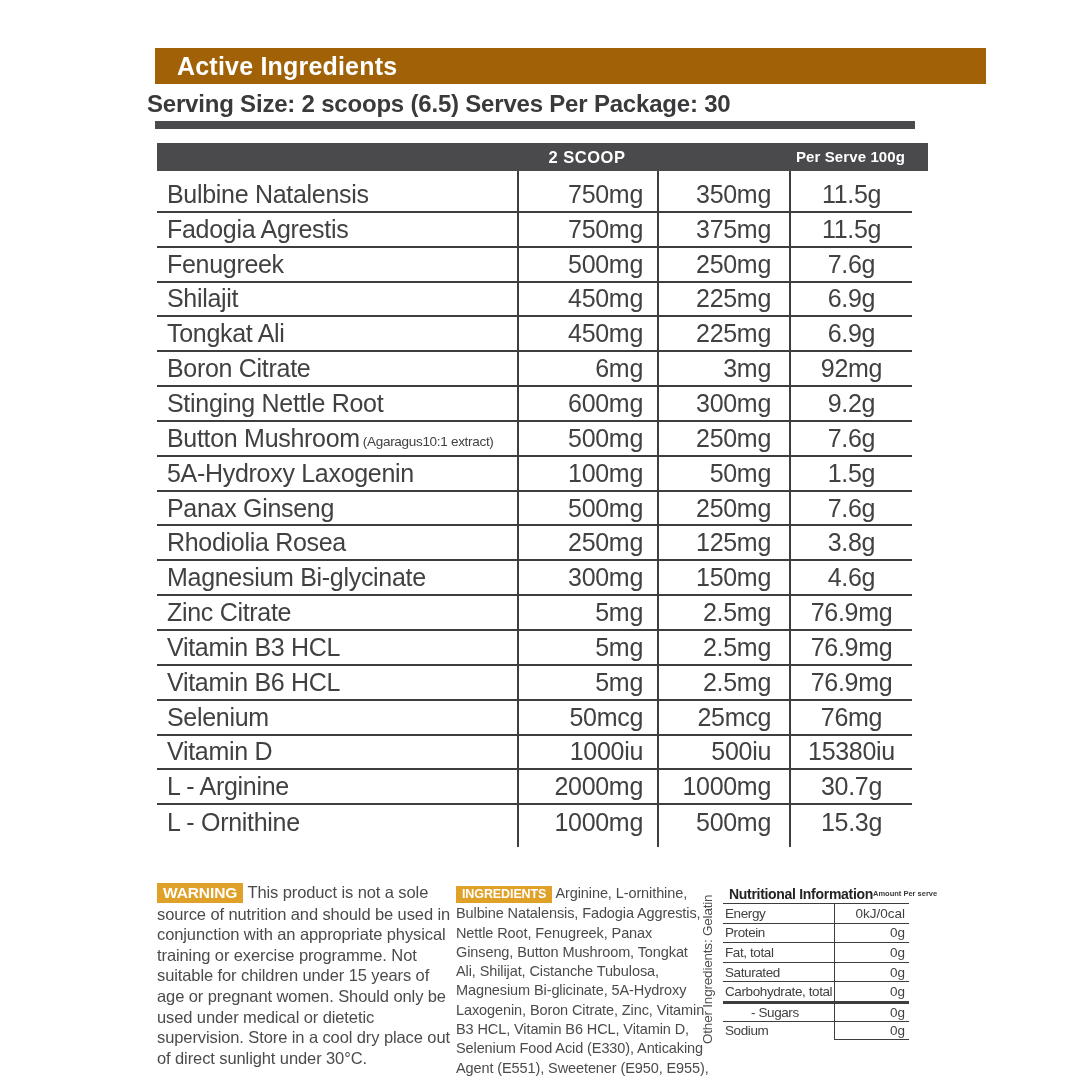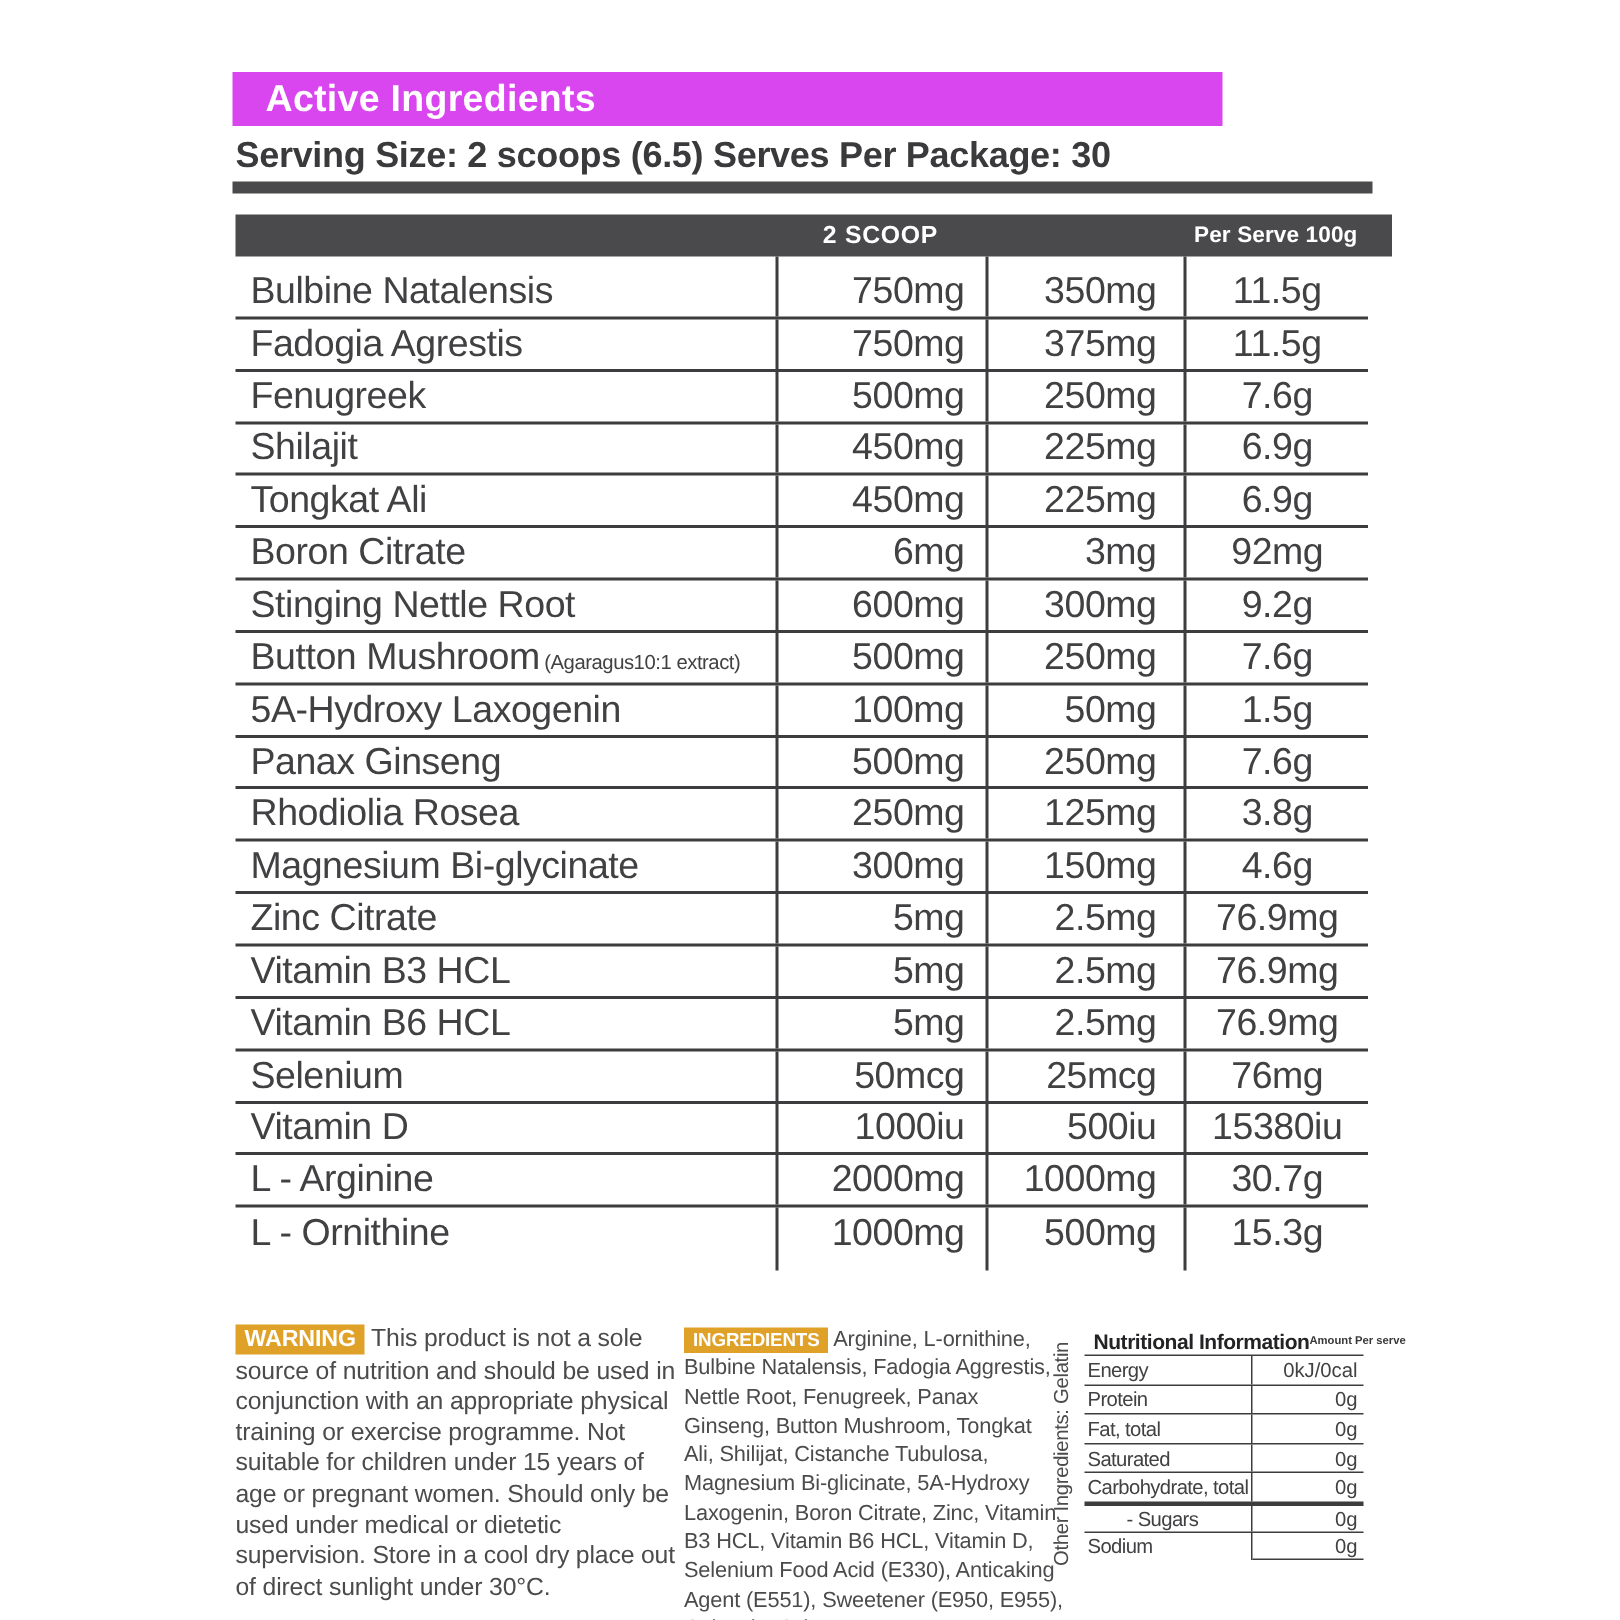--- a/index.html
+++ b/index.html
@@ -1,23 +1,23 @@
 <!DOCTYPE html>
 <html><head>
 <meta charset="utf-8">
 <style>
   * { margin:0; padding:0; box-sizing:border-box; }
   html,body { width:1080px; height:1080px; background:#ffffff; font-family:"Liberation Sans", sans-serif; }
   .page { position:relative; width:1080px; height:1080px; background:#ffffff; overflow:hidden; }
 
   
-  .title-bar { position:absolute; left:155px; top:48px; width:660px; height:36px;
-    background:#d946ef; display:flex; align-items:center; padding-left:22px; }
+  .title-bar { position:absolute; left:155px; top:48px; width:831px; height:36px;
+    background:#a16207; display:flex; align-items:center; padding-left:22px; }
   .title-bar span { color:#ffffff; font-weight:bold; font-size:25px; letter-spacing:0.2px; }
-  .serving-line { position:absolute; left:157px; top:90px; font-size:24px; font-weight:bold;
+  .serving-line { position:absolute; left:147px; top:90px; font-size:24px; font-weight:bold;
     color:#3a3a3c; letter-spacing:-0.2px; white-space:nowrap; }
   .thick-rule { position:absolute; left:155px; top:121px; width:760px; height:8px; background:#4a4a4c; }
 
   
   .col-header { position:absolute; left:157px; top:143px; width:771px; height:28px; background:#4a4a4c; }
   .col-header .ch { position:absolute; top:0; line-height:28px; color:#ffffff; text-align:center; white-space:nowrap; }
   .ch2 { left:360px; width:140px; font-weight:bold; font-size:16.5px; letter-spacing:0.5px; }
   .ch1 { left:500px; width:132px; font-weight:bold; font-size:16.5px; letter-spacing:0.5px;margin-top:40px; }
   .chp { left:632px; width:123px; font-weight:bold; font-size:15px; letter-spacing:0.1px; }
 

